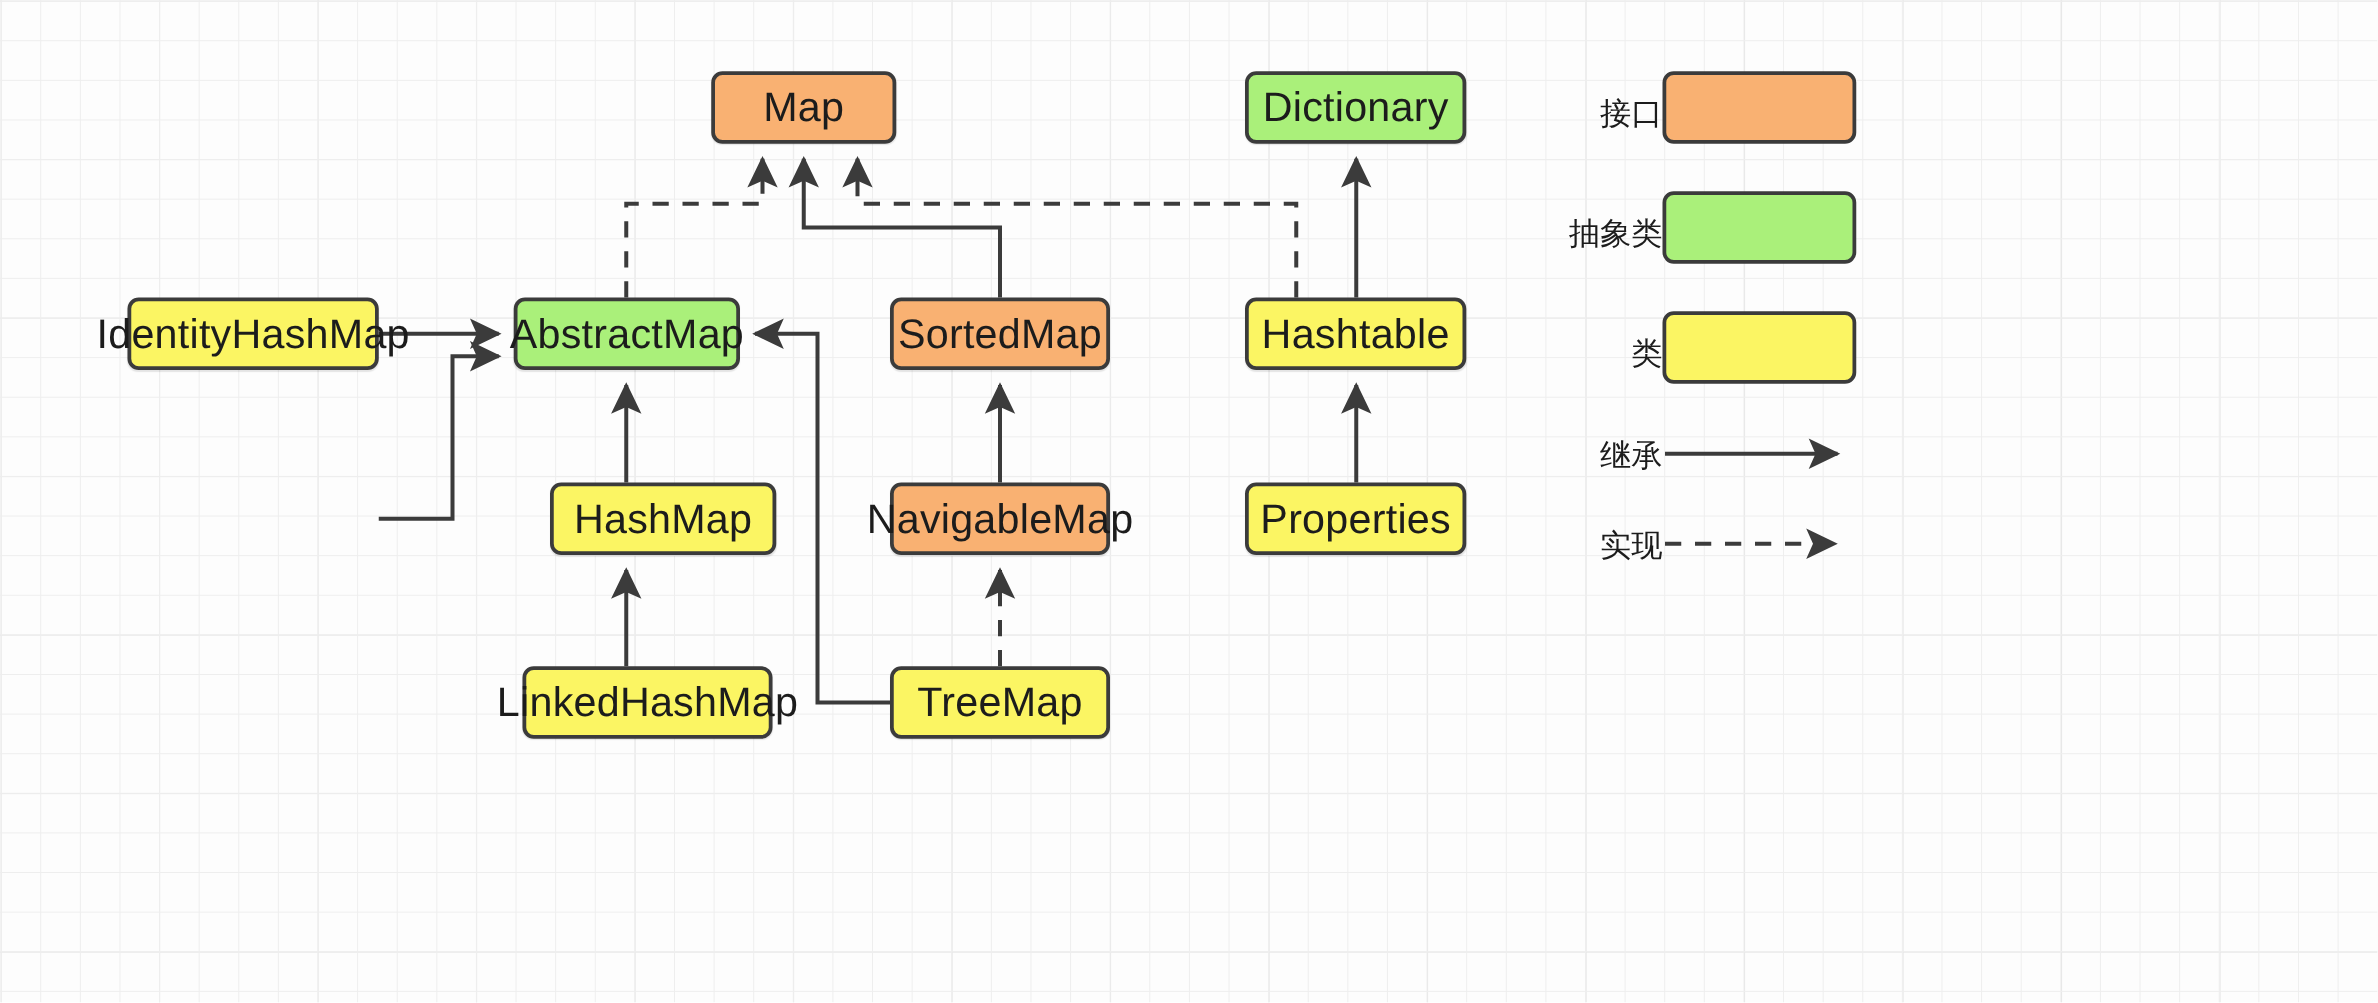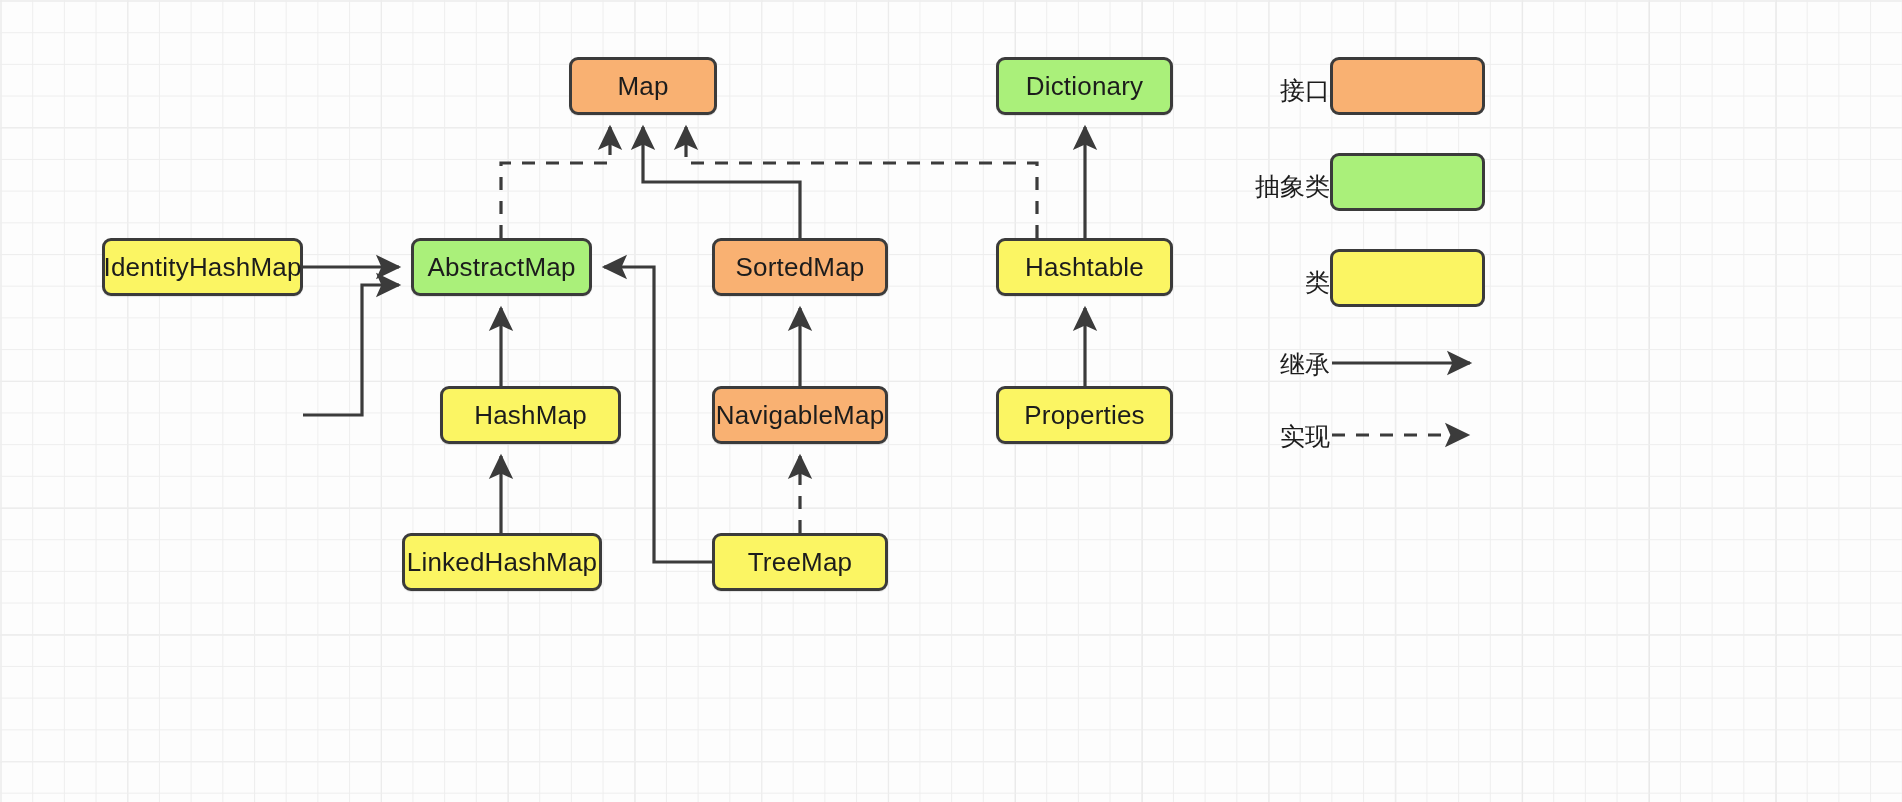--- a/index.html
+++ b/index.html
@@ -34,21 +34,21 @@
     pointer-events: none;
   }
   .node {
     position: absolute;
     box-sizing: border-box;
     border: 3px solid #3b3b3b;
     border-radius: 9px;
     display: flex;
     align-items: center;
     justify-content: center;
-    font-size: 26px;
+    font-size: 33px;
     color: #1c1c1c;
     letter-spacing: 0.2px;
     white-space: nowrap;
     box-shadow: 0 1px 1px rgba(0,0,0,0.10);
   }
   .node.interface { background: #f9b172; }
   .node.abstract  { background: #aaf07a; }
   .node.clazz     { background: #fbf563; }
 
   .legend-label {
@@ -142,21 +142,21 @@
   </div>
 
   <div class="node interface" style="left:712px; top:386px; width:176px; height:58px;">
     <span>NavigableMap</span>
   </div>
 
   <div class="node clazz" style="left:996px; top:386px; width:177px; height:58px;">
     <span>Properties</span>
   </div>
 
-  <div class="node clazz" style="left:402px; top:533px; width:200px; height:58px;">
+  <div class="node clazz" style="left:418px; top:533px; width:200px; height:58px;">
     <span>LinkedHashMap</span>
   </div>
 
   <div class="node clazz" style="left:712px; top:533px; width:176px; height:58px;">
     <span>TreeMap</span>
   </div>
 
   <div class="legend-label" style="left:1150px; top:74px; width:180px;">接口</div>
   <div class="legend-swatch interface" style="left:1330px; top:57px; width:155px; height:58px;"></div>
 

